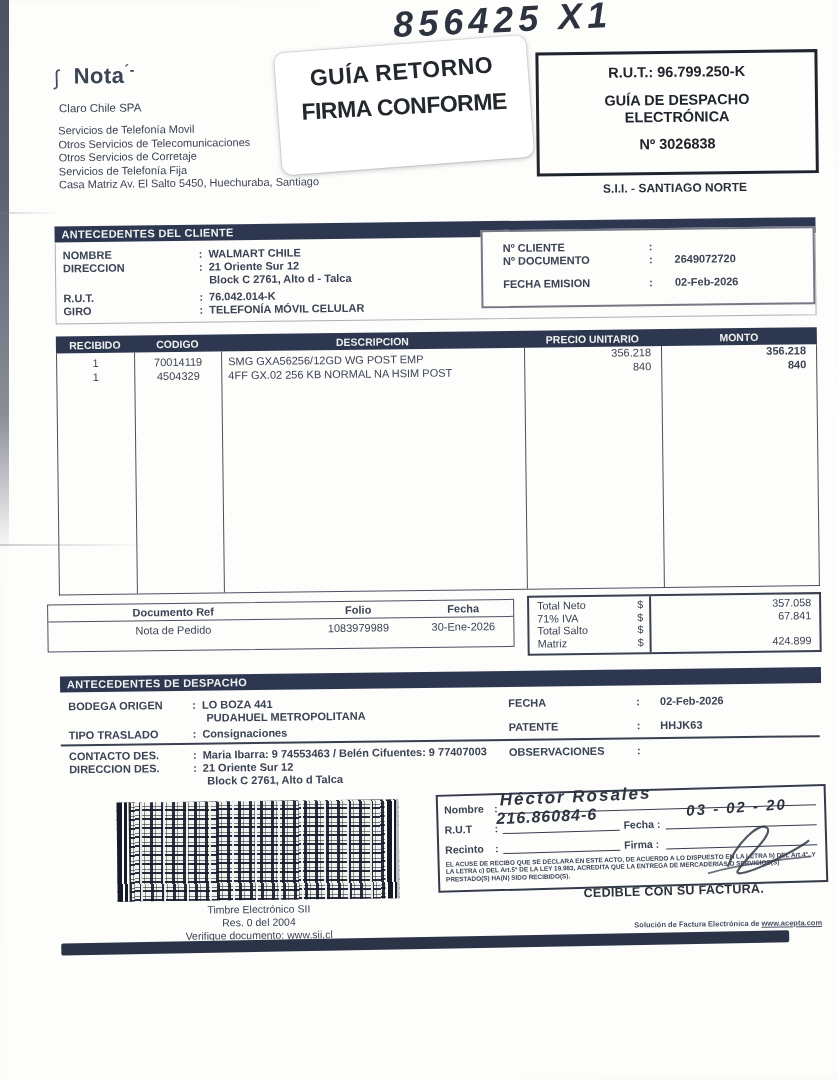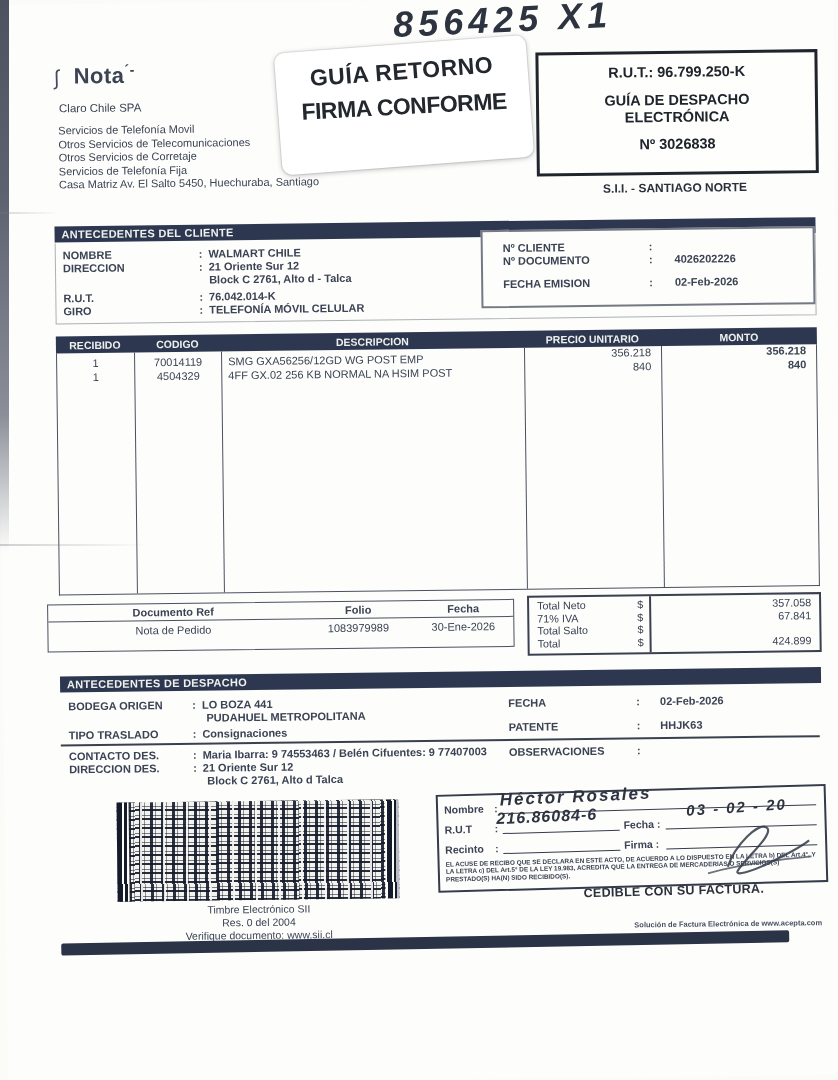--- a/index.html
+++ b/index.html
@@ -100,21 +100,21 @@
       repeating-linear-gradient(90deg,rgba(248,248,246,.9) 0 2px,rgba(248,248,246,0) 2px 23px),
       repeating-linear-gradient(0deg,rgba(22,27,43,.92) 0 2px,rgba(255,255,255,0) 2px 4px,rgba(22,27,43,.55) 4px 5px,rgba(255,255,255,0) 5px 9px),
       repeating-linear-gradient(90deg,rgba(22,27,43,.9) 0 3px,rgba(255,255,255,0) 3px 5px,rgba(22,27,43,.45) 5px 6px,rgba(255,255,255,0) 6px 11px);}
   .guard{position:absolute;top:0;bottom:0;}
   .guard-left{left:0;width:12px;
     background:linear-gradient(90deg,#161b2b 0 5px,#fdfdfb 5px 7px,#161b2b 7px 10px,#fdfdfb 10px 12px);}
   .guard-right{right:0;width:14px;
     background:linear-gradient(90deg,#fdfdfb 0 2px,#161b2b 2px 7px,#fdfdfb 7px 9px,#161b2b 9px 11px,#b9bcc4 11px 14px);}
   .timbre{position:absolute;left:112px;width:282px;text-align:center;font-size:10.5px;color:#3b4354;}
   .t1{top:901px;} .t2{top:914px;} .t3{top:927px;}
-  .ulink{}
+  .ulink{text-decoration:underline;}
 
   .receipt{position:absolute;left:432px;top:792px;width:386px;height:94px;
            border:2.5px solid #353b4a;background:#fdfdfb;transform:rotate(-0.9deg);font-size:10.5px;}
   .rc-row{position:absolute;display:flex;align-items:flex-end;}
   .rc-label{font-weight:bold;width:46px;}
   .rc-colon{font-weight:bold;padding:0 4px;}
   .rc-line{border-bottom:1.5px solid #353b4a;}
   .fineprint{position:absolute;left:6px;top:64px;width:372px;font-size:6.4px;line-height:7.3px;
              font-weight:bold;color:#3b4354;}
   .hw-name{position:absolute;left:62px;top:-6px;font-size:17px;letter-spacing:2px;transform:rotate(-1deg);}
@@ -192,21 +192,21 @@
     </div>
 
     <div class="frow" style="left:505px;top:243px;">
       <span class="flabel" style="width:140px;">Nº CLIENTE</span>
       <span class="fcolon">:</span>
       <span class="fvalue"></span>
     </div>
     <div class="frow" style="left:505px;top:256px;">
       <span class="flabel" style="width:140px;">Nº DOCUMENTO</span>
       <span class="fcolon">:</span>
-      <span class="fvalue" style="padding-left:16px;">4026202226</span>
+      <span class="fvalue" style="padding-left:16px;">2649072720</span>
     </div>
     <div class="frow" style="left:505px;top:279px;">
       <span class="flabel" style="width:140px;">FECHA EMISION</span>
       <span class="fcolon">:</span>
       <span class="fvalue" style="padding-left:16px;">02-Feb-2026</span>
     </div>
 
     <div class="thead">
       <span>RECIBIDO</span>
       <span>CODIGO</span>
@@ -258,21 +258,21 @@
           </div>
         <div class="tot-row">
             <span class="tot-label">71% IVA</span>
             <span class="tot-cur">$</span>
           </div>
         <div class="tot-row">
             <span class="tot-label">Total Salto</span>
             <span class="tot-cur">$</span>
           </div>
         <div class="tot-row">
-            <span class="tot-label">Total</span>
+            <span class="tot-label">Matriz</span>
             <span class="tot-cur">$</span>
           </div>
       </div>
       <div class="tot-right">
         <div class="tot-val">357.058</div>
         <div class="tot-val">67.841</div>
         <div class="tot-val"></div>
         <div class="tot-val">424.899</div>
       </div>
     </div>

